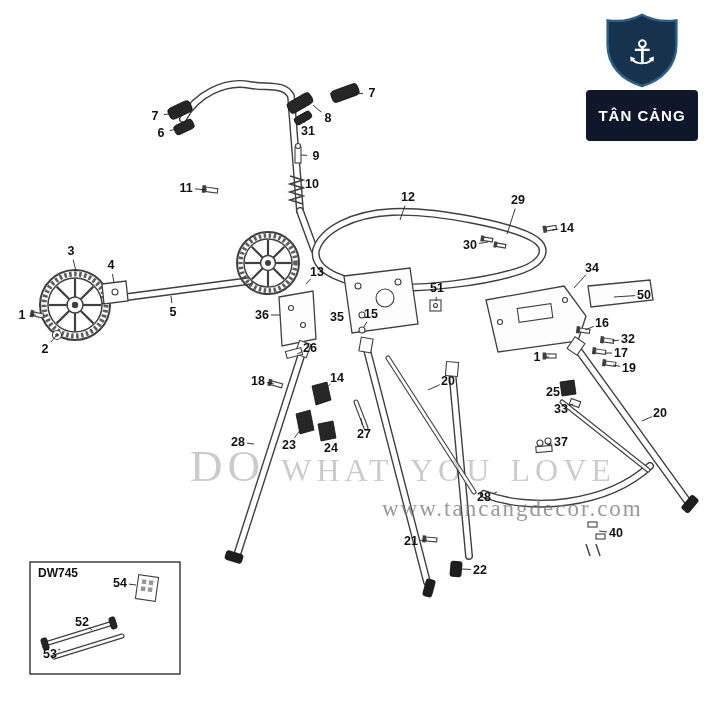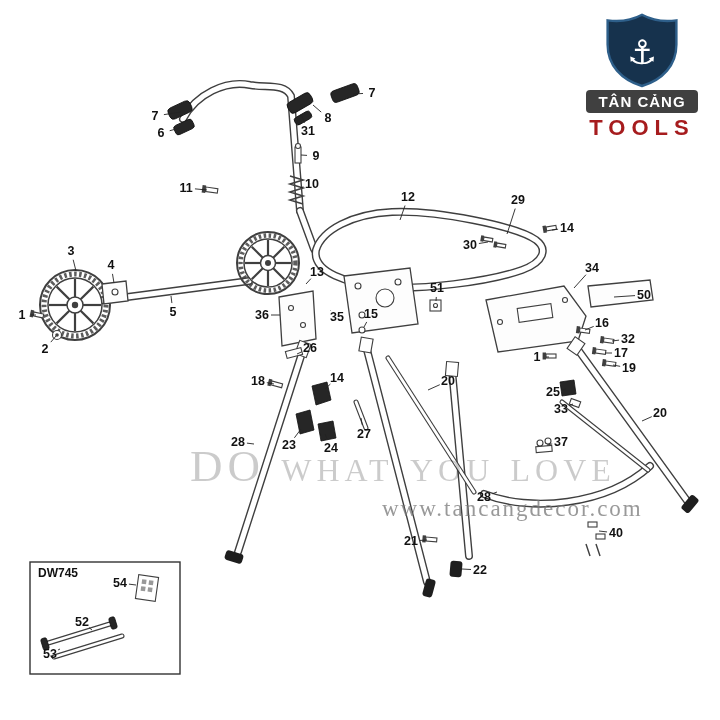--- a/index.html
+++ b/index.html
@@ -26,21 +26,21 @@
   .wm1{position:absolute;left:190px;top:440px;font-family:"Liberation Serif",serif;
        font-size:45px;font-variant:small-caps;letter-spacing:5px;color:#000;opacity:0.20;
        white-space:nowrap;z-index:5;pointer-events:none;}
   .wm2{position:absolute;left:382px;top:496px;font-family:"Liberation Serif",serif;
        font-size:23px;letter-spacing:2px;color:#777;opacity:0.75;white-space:nowrap;
        z-index:5;pointer-events:none;text-align:center;}
 
   
   .logo{position:absolute;top:12px;right:22px;width:112px;text-align:center;z-index:6;}
   .shield-svg{position:static;display:block;margin:0 auto;width:80px;height:76px;}
-  .brand-bar{margin:2px auto 0;background:#404040;border-radius:4px;padding:3px 6px;
+  .brand-bar{margin:2px auto 0;background:#0f172a;border-radius:4px;padding:17px 6px;
              color:#fff;font-weight:bold;font-size:15px;letter-spacing:1px;white-space:nowrap;}
   .tools{margin-top:2px;color:#a61c1e;font-weight:bold;font-size:22px;letter-spacing:6px;}
 </style>
 </head>
 <body>
 
 <div class="page">
 
   <svg id="diagram" viewBox="0 0 720 720" width="720" height="720">
     <defs>
@@ -377,16 +377,15 @@
 
   <div class="wm1">DO what you love</div>
   <div class="wm2">www.tancangdecor.com</div>
 
   <div class="logo">
     <svg class="shield-svg" viewBox="0 0 100 94">
       <path d="M50,3 C63,10 79,12 93,10 L93,40 C93,66 76,84 50,92 C24,84 7,66 7,40 L7,10 C21,12 37,10 50,3 Z" fill="#16324d" stroke="#2e5f8a" stroke-width="3"></path>
       <text x="50" y="64" text-anchor="middle" font-size="42" fill="#ffffff" font-family="DejaVu Sans, sans-serif">⚓</text>
     </svg>
     <div class="brand-bar">TÂN CẢNG</div>
-    <div class="tools">TOOLS</div>
   </div>
 
 </div>
 
 </body></html>

